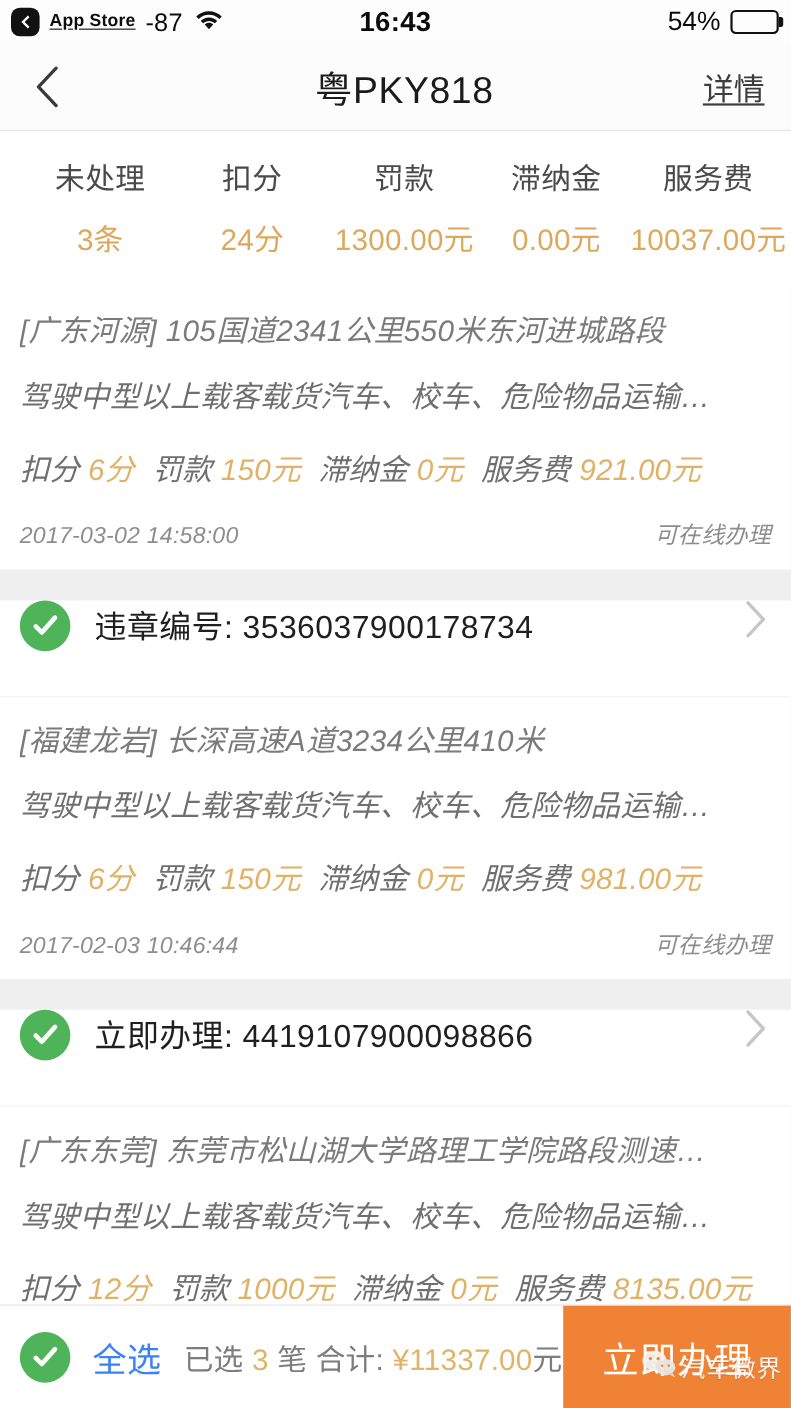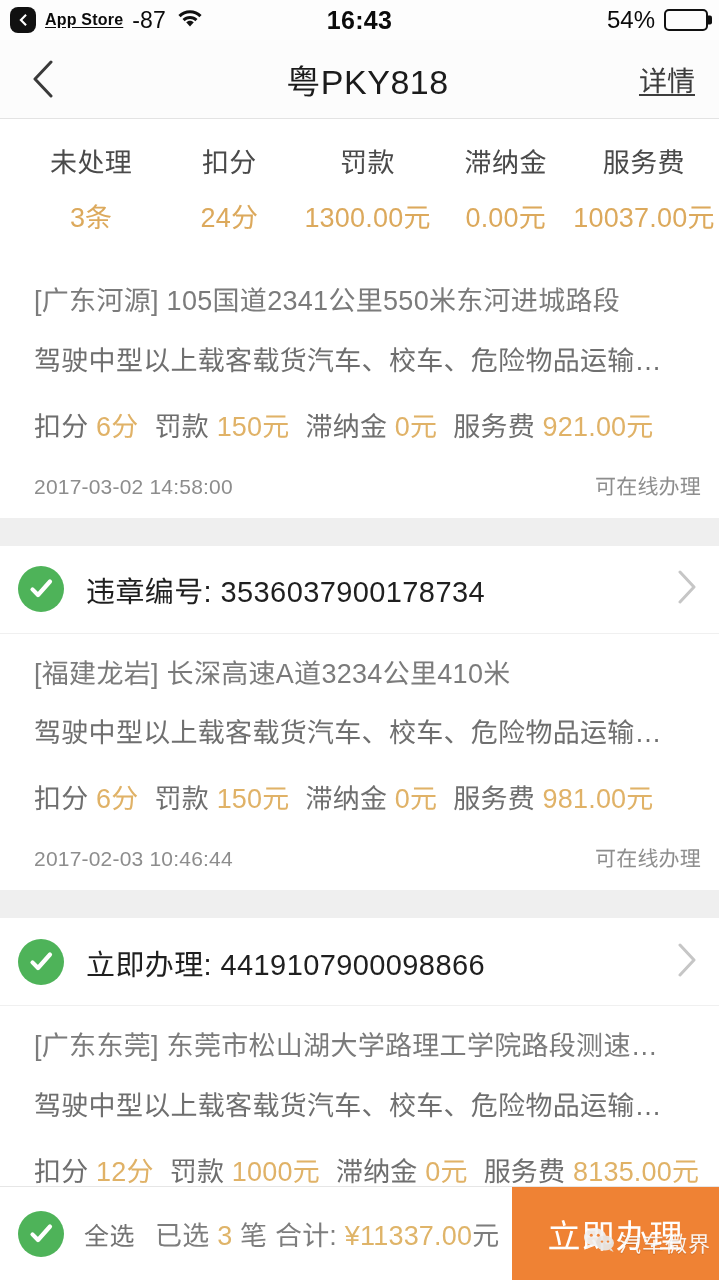--- a/index.html
+++ b/index.html
@@ -102,40 +102,40 @@
     top:259px; left:0; right:0; bottom:94px;
     background:#efefef;
     overflow:hidden;
   }
   .gap{ height:28px; background:#efefef; }
 
   .card{ background:#fff; }
 
   
   .vrow{
-    display:flex; align-items:center;
+    display:flex; 
     height:88px; padding:0 22px 0 18px;
     background:#fff;
     border-bottom:1px solid #f0f0f0;
     cursor:pointer;
   }
   .check{
     width:46px; height:46px; border-radius:50%;
     background:#4eb359; flex:none;
     display:flex; align-items:center; justify-content:center;
   }
   .vrow-label{
     margin-left:22px;
     font-size:29px; color:#1f1f1f; letter-spacing:.4px;
     white-space:nowrap; overflow:hidden; text-overflow:ellipsis;
   }
   .chev{ margin-left:auto; flex:none; }
 
   
-  .detail{ padding:24px 18px 18px 34px; }
+  .detail{ padding:24px 18px 18px 18px;font-style:italic; }
   .d-loc{
     font-size:27px; color:#7b7b7b; line-height:1.25;
     letter-spacing:.3px;
     white-space:nowrap; overflow:hidden; text-overflow:ellipsis;
   }
   .d-desc{
     margin-top:26px;
     font-size:27px; color:#6f6f6f; line-height:1.25;
     letter-spacing:.3px;
     white-space:nowrap; overflow:hidden; text-overflow:ellipsis;
@@ -163,21 +163,21 @@
     height:94px; background:#fff;
     display:flex; align-items:stretch;
     border-top:1px solid #e6e6e6;
   }
   .bb-left{
     flex:1 1 auto; min-width:0;
     display:flex; align-items:center;
     padding-left:18px; gap:20px;
   }
   .bb-selectall{
-    font-size:25px; color:#737373; letter-spacing:.5px; white-space:nowrap;
+    font-size:31px; color:#3b82f6; letter-spacing:.5px; white-space:nowrap;
   }
   .bb-summary{
     font-size:27px; color:#7d7d7d; letter-spacing:.2px; white-space:nowrap;
   }
   .bb-summary .hl{ color:#dfb469; }
   .bb-btn{
     width:207px; flex:none;
     background:#ef8234; color:#fff;
     display:flex; align-items:center; justify-content:center;
     font-size:33px; letter-spacing:1px;

